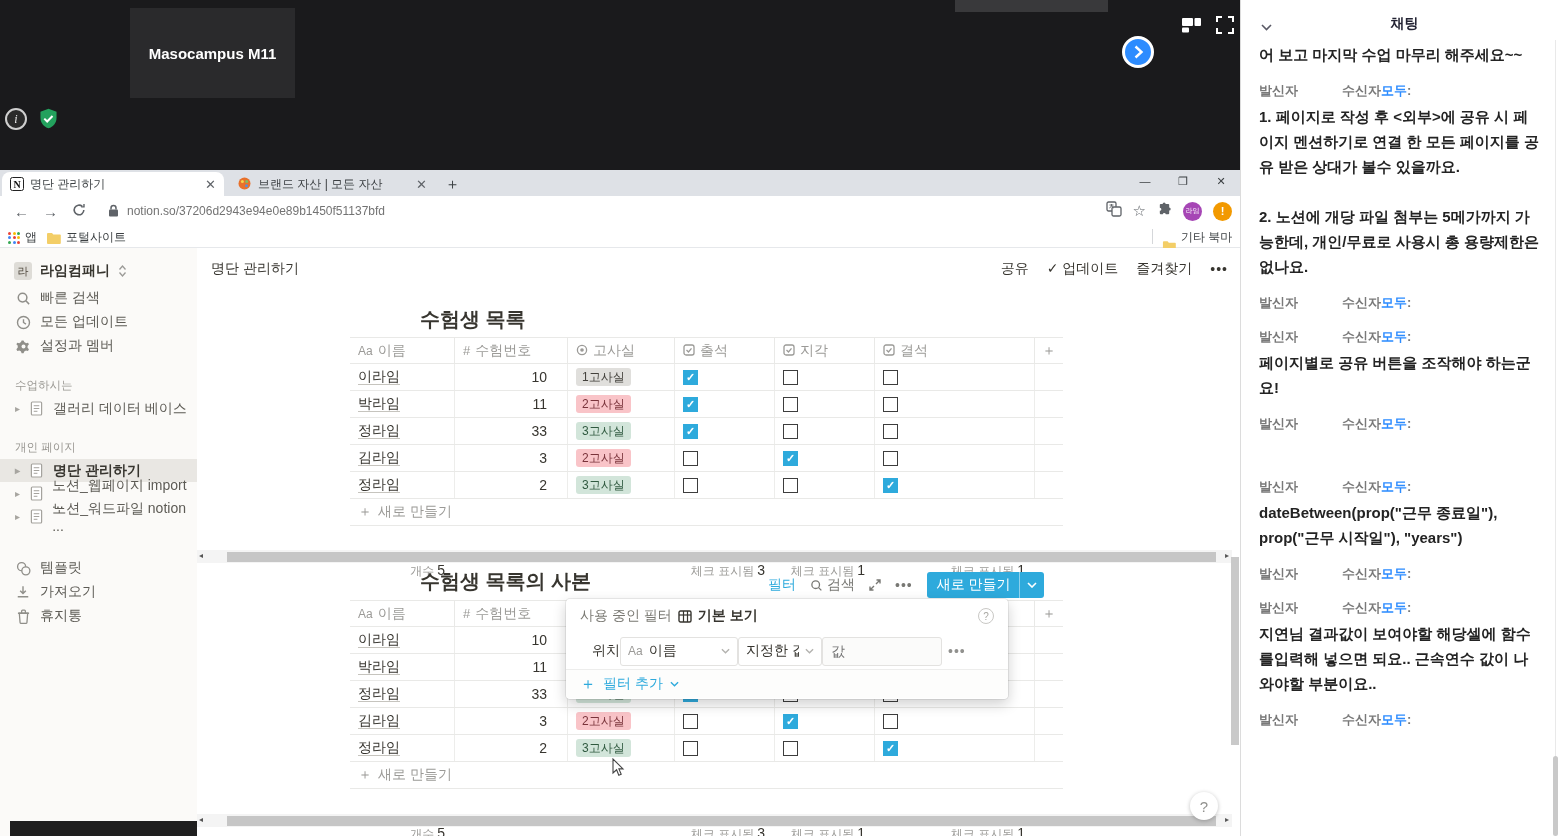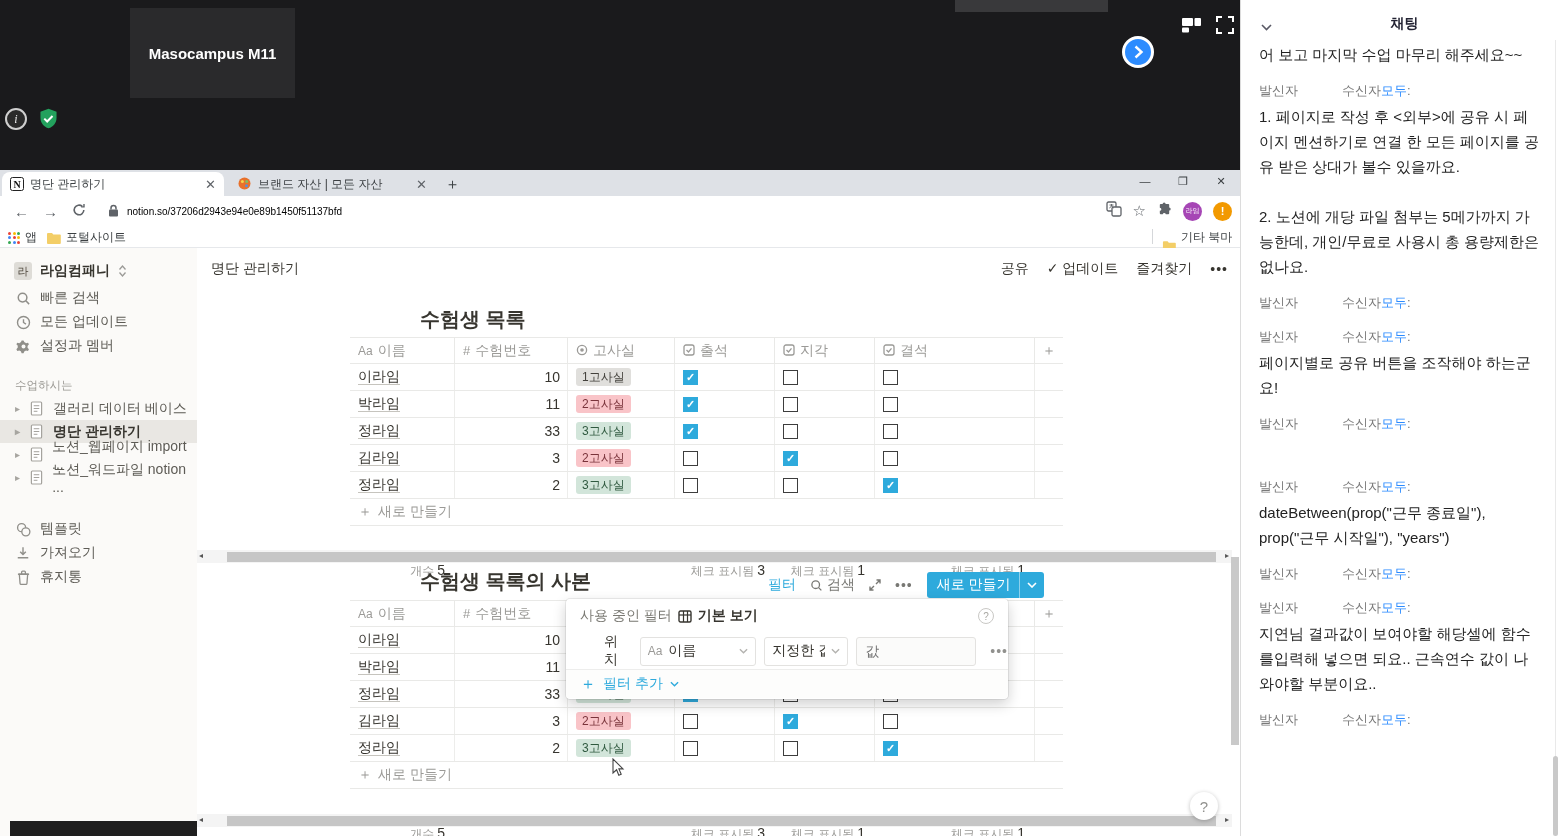--- a/index.html
+++ b/index.html
@@ -14,21 +14,21 @@
   #info-btn { position:absolute; left:5px; top:108px; width:22px; height:22px; border:2px solid #cfcfcf; border-radius:50%; color:#e8e8e8; font-size:12px; display:flex; align-items:center; justify-content:center; background:#2a2a2a; font-family:"Liberation Serif",serif; font-style:italic; }
   #shield-btn { position:absolute; left:37px; top:107px; }
   #panel-toggle { position:absolute; left:1122px; top:36px; width:32px; height:32px; border-radius:50%; background:#2D8CFF; border:3px solid #fff; display:flex; align-items:center; justify-content:center; }
 
   
   #chat { position:absolute; left:1240px; top:0; width:328px; height:836px; background:#fff; border-left:1px solid #DCDCDC; }
   #chat-header { position:absolute; top:12px; left:0; right:0; height:24px; }
   #chat-collapse { position:absolute; left:20px; top:5px; }
   #chat-title { text-align:center; font-size:14px; font-weight:bold; color:#232333; padding-top:3px; }
   #chat-msgs { position:absolute; top:42px; left:18px; right:26px; bottom:0; overflow:hidden; }
-  .msg { margin-bottom:14px; }
+  .msg { margin-bottom:14px;font-weight:bold; }
   .msg-head { font-size:13px; color:#797979; line-height:20px; margin-bottom:3px; }
   .msg-head .to { margin-left:44px; }
   .msg-head .all { color:#2D8CFF; }
   .msg-body { font-size:15px; color:#232323; line-height:25px; white-space:pre-line; }
   .msg-body:empty { min-height:26px; }
   #chat-scroll { position:absolute; right:10px; bottom:0px; width:5px; height:80px; background:#C9C9C9; border-radius:3px; }
   #chat-track { position:absolute; right:12px; top:40px; width:1px; height:796px; background:#E9E9E9; }
 
   
   #browser { position:absolute; left:0; top:170px; width:1240px; height:666px; }
@@ -37,21 +37,21 @@
   #tab1 { left:2px; width:222px; background:#fff; border-radius:8px 8px 0 0; }
   #tab2 { left:230px; width:205px; }
   .tab .favicon { width:14px; height:14px; margin-right:6px; flex:0 0 auto; }
   .tab .tlabel { flex:1; overflow:hidden; white-space:nowrap; }
   .tab .tclose { color:#5F6368; font-size:13px; margin-left:6px; }
   #newtab-btn { position:absolute; left:445px; top:5px; color:#3C4043; font-size:15px; }
   #win-controls { position:absolute; right:0; top:0; height:26px; display:flex; }
   .wc { width:38px; height:22px; display:flex; align-items:center; justify-content:center; color:#3C4043; font-size:11px; }
   #addressbar { position:absolute; left:0; top:26px; width:1240px; height:30px; background:#fff; display:flex; align-items:center; }
   .nav-ic { margin-left:14px; color:#5F6368; font-size:15px; }
-  #url-text { font-size:10px; color:#000000; margin-left:8px; }
+  #url-text { font-size:12px; color:#737373; margin-left:8px; }
   #addr-right { position:absolute; right:8px; top:0; height:30px; display:flex; align-items:center; gap:11px; }
   .mini-avatar { width:19px; height:19px; border-radius:50%; color:#fff; font-size:7px; display:flex; align-items:center; justify-content:center; }
   #bookmarksbar { position:absolute; left:0; top:56px; width:1240px; height:22px; background:#fff; border-bottom:1px solid #E6E8EB; font-size:12px; color:#3C4043; }
   .bm { position:absolute; top:3px; display:flex; align-items:center; gap:5px; }
   #grid9 { display:grid; grid-template-columns:repeat(3,3px); grid-gap:1.5px; }
   #grid9 span { width:3px; height:3px; border-radius:50%; }
   #bm-sep { position:absolute; left:1152px; top:3px; height:15px; width:1px; background:#D5D7DA; }
 
   
   #notion { position:absolute; left:0; top:248px; width:1240px; height:588px; display:flex; }
@@ -75,21 +75,21 @@
   #page-actions { position:absolute; right:12px; top:12px; display:flex; gap:18px; font-size:14px; color:#37352F; align-items:center; }
 
   .db-title { position:absolute; left:223px; font-size:20px; font-weight:bold; color:#37352F; }
   .db-table { position:absolute; left:153px; width:713px; font-size:14px; color:#37352F; }
   .trow { display:grid; grid-template-columns:105px 113px 107px 100px 100px 160px 28px; border-bottom:1px solid #E9E9E7; height:27px; align-items:center; }
   .trow.hdr { color:#9B9A97; border-top:1px solid #E9E9E7; }
   .trow.hdr .cell { border-right:1px solid #E9E9E7; height:100%; display:flex; align-items:center; gap:5px; padding-left:8px; font-size:14px; }
   .trow.hdr .cell:last-child { border-right:none; justify-content:center; padding-left:0; }
   .trow.body .cell { height:100%; display:flex; align-items:center; padding-left:8px; border-right:1px solid #EDEDEB; }
   .trow.body .cell:last-child { border-right:none; }
-  .cell.num { justify-content:flex-end; padding-right:7px; }
+  .cell.num { justify-content:flex-end; padding-right:20px; }
   .name-t { text-decoration:underline; text-decoration-color:#C6C4BE; text-underline-offset:3px; }
   .pill { font-size:12px; padding:2px 6px; border-radius:3px; line-height:14px; }
   .cb { width:15px; height:15px; }
   .cb.on { background:#2EAADC; display:flex; align-items:center; justify-content:center; color:#fff; font-size:11px; font-weight:bold; }
   .cb.off { background:#fff; border:1.6px solid #3d3d3d; }
   .newrow { display:flex; align-items:center; gap:6px; height:27px; color:#9B9A97; border-bottom:1px solid #E9E9E7; padding-left:8px; font-size:14px; }
   .tfoot { display:grid; grid-template-columns:105px 113px 107px 100px 100px 160px 28px; height:26px; align-items:center; }
   .tfoot .agg { justify-self:end; padding-right:10px; font-size:12px; color:#9B9A97;margin-top:36px; }
   .tfoot .agg b { font-size:14px; color:#37352F; font-weight:normal; margin-left:3px; }
 
@@ -106,21 +106,21 @@
   #new-btn .lbl { padding:0 8px 0 10px; }
   #new-btn .sep { width:1px; height:26px; background:rgba(255,255,255,.45); }
   #new-btn .chev { padding:0 7px; display:flex; }
 
   
   #popup { position:absolute; left:369px; top:351px; width:442px; height:100px; background:#fff; border-radius:4px; box-shadow:0 0 0 1px rgba(15,15,15,.07), 0 5px 14px rgba(15,15,15,.2); z-index:5; }
   #popup-head { display:flex; align-items:center; height:34px; padding:0 14px; gap:6px; font-size:14px; }
   #popup-head .pfx { color:#7a7973; }
   #popup-head .vname { font-weight:bold; color:#37352F; }
   #popup-q { margin-left:auto; width:16px; height:16px; border:1px solid #C9C8C5; border-radius:50%; color:#A8A7A2; font-size:10px; display:flex; align-items:center; justify-content:center; }
-  #popup-row { display:flex; align-items:center; height:36px; padding-left:38px; gap:8px; font-size:14px; color:#37352F; }
+  #popup-row { display:flex; align-items:center; height:36px; padding-left:26px; font-size:14px; color:#37352F; }
   .pp-select { height:29px; border:1px solid #E3E2E0; border-radius:3px; display:flex; align-items:center; padding:0 7px; gap:6px; }
   .pp-select .sc { margin-left:auto; color:#B3B2AF; display:flex; }
   #pp-prop { width:118px; }
   #pp-cond { width:84px; }
   #pp-value { width:120px; height:29px; border:1px solid #E3E2E0; background:#FBFBFA; border-radius:3px; font-size:14px; color:#B6B5B1; padding:0 8px; font-family:inherit; }
   #pp-dots { color:#91918E; margin-left:6px; letter-spacing:1px; }
   #popup-foot { border-top:1px solid #EDEDEC; height:29px; display:flex; align-items:center; gap:7px; padding-left:14px; color:#2EAADC; font-size:14px; background:#FDFDFC; border-radius:0 0 4px 4px; }
 
   #help-btn { position:absolute; left:993px; top:544px; width:28px; height:28px; border-radius:50%; background:#fff; box-shadow:0 1px 4px rgba(0,0,0,.25); color:#91918E; font-size:15px; display:flex; align-items:center; justify-content:center; }
   #cursor { position:absolute; left:415px; top:510px; z-index:9; }
@@ -350,20 +350,21 @@
           <span class="pic">
             <svg width="13" height="15" viewBox="0 0 14 16">
               <rect x="1.5" y="1" width="11" height="14" rx="1" fill="#fff" stroke="#A5A39E" stroke-width="1.3"></rect>
               <line x1="4" y1="5" x2="10" y2="5" stroke="#A5A39E" stroke-width="1.1"></line>
               <line x1="4" y1="8" x2="10" y2="8" stroke="#A5A39E" stroke-width="1.1"></line>
               <line x1="4" y1="11" x2="8" y2="11" stroke="#A5A39E" stroke-width="1.1"></line>
             </svg>
           </span>
           <span>갤러리 데이터 베이스</span>
         </div>
+        <div class="side-section">개인 페이지</div>
         <div class="page-row sel">
           <span class="tri">▸</span>
           <span class="pic">
             <svg width="13" height="15" viewBox="0 0 14 16">
               <rect x="1.5" y="1" width="11" height="14" rx="1" fill="#fff" stroke="#A5A39E" stroke-width="1.3"></rect>
               <line x1="4" y1="5" x2="10" y2="5" stroke="#A5A39E" stroke-width="1.1"></line>
               <line x1="4" y1="8" x2="10" y2="8" stroke="#A5A39E" stroke-width="1.1"></line>
               <line x1="4" y1="11" x2="8" y2="11" stroke="#A5A39E" stroke-width="1.1"></line>
             </svg>
           </span>

